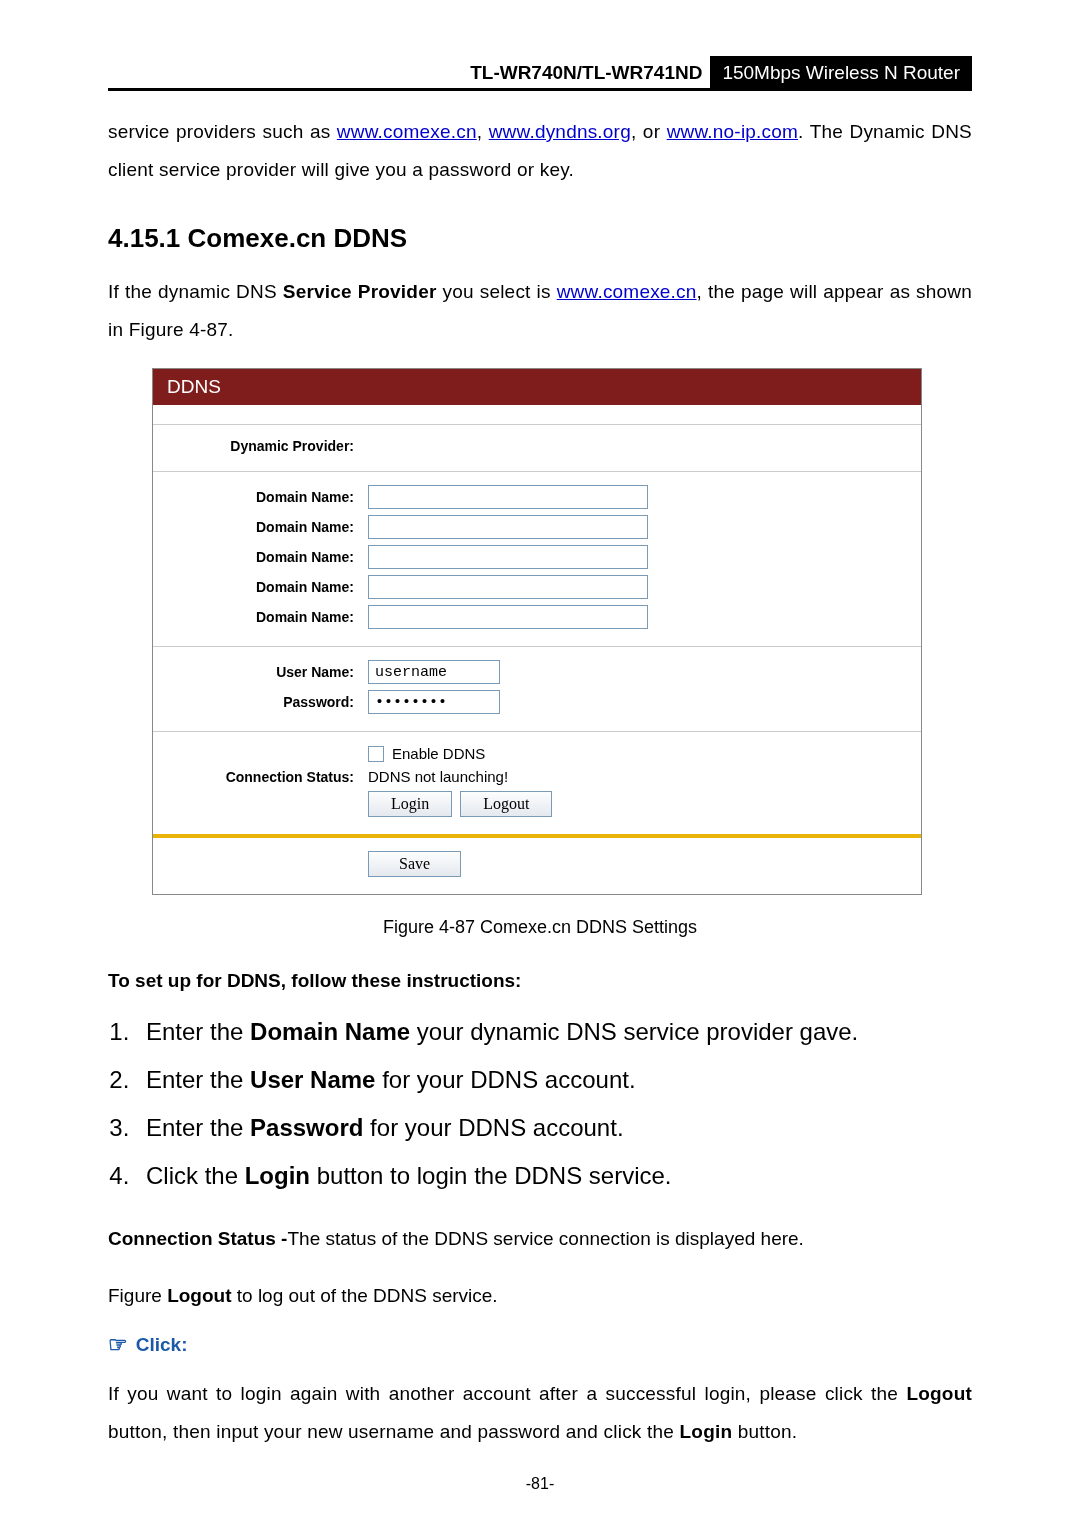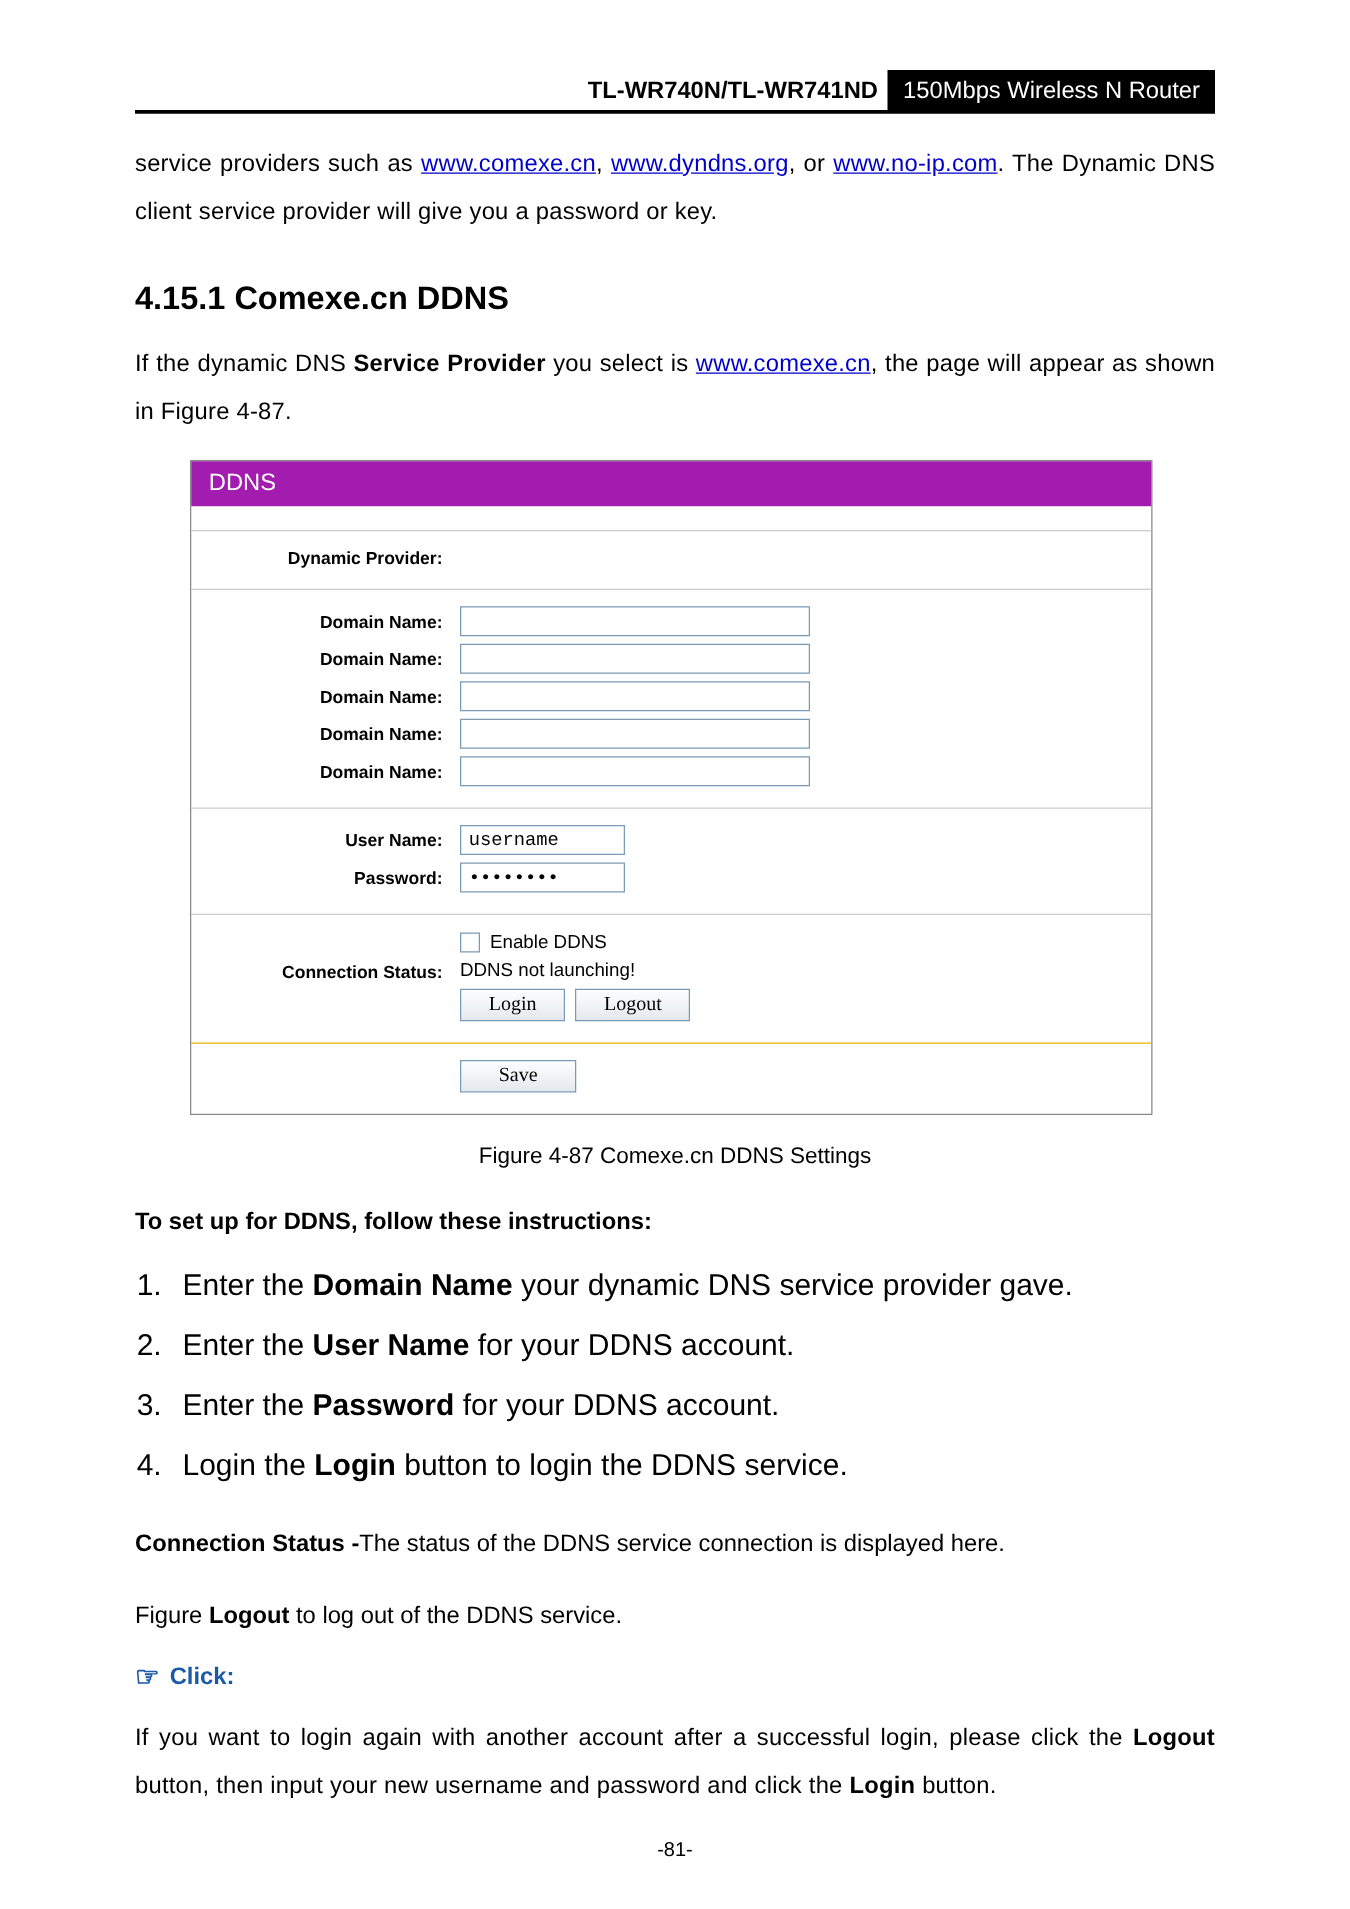--- a/index.html
+++ b/index.html
@@ -50,21 +50,21 @@
   }
   .figwrap {
     margin: 18px 0 0 44px;
     width: 770px;
   }
   .panel {
     border: 1px solid #888;
     background: #fff;
   }
   .panel-title {
-    background: #a21caf;
+    background: #7f1d1d;
     color: #fff;
     font-size: 19px;
     font-weight: normal;
     padding: 7px 14px;
     font-family: Arial, sans-serif;
   }
   .sepband {
     height: 20px;
     border-bottom: 1px solid #ccc;
   }
@@ -286,41 +286,41 @@
         </div>
         <div class="frow">
           <div class="flab"></div>
           <div class="fval">
             <span class="btn">Login</span>
             <span class="btn">Logout</span>
           </div>
         </div>
       </div>
 
-      <div class="block" style="border-top:1px solid #eab308;text-align:right;">
+      <div class="block" style="border-top:4px solid #eab308;text-align:right;">
         <div class="frow">
           <div class="flab"></div>
           <div class="fval">
             <span class="btn" style="padding:2px 30px">Save</span>
           </div>
         </div>
       </div>
 
     </div>
   </div>
 
   <div class="caption">Figure 4-87 Comexe.cn DDNS Settings</div>
 
   <div class="instr-h">To set up for DDNS, follow these instructions:</div>
 
   <ol class="steps">
     <li><span>Enter the </span><b>Domain Name</b><span> your dynamic DNS service provider gave.</span></li>
     <li><span>Enter the </span><b>User Name</b><span> for your DDNS account.</span></li>
     <li><span>Enter the </span><b>Password</b><span> for your DDNS account.</span></li>
-    <li><span>Login the </span><b>Login</b><span> button to login the DDNS service.</span></li>
+    <li><span>Click the </span><b>Login</b><span> button to login the DDNS service.</span></li>
   </ol>
 
   <p class="body-text">
     <b>Connection Status -</b><span>The status of the DDNS service connection is displayed here.</span>
   </p>
 
   <p class="body-text">
     <span>Figure </span><b>Logout</b><span> to log out of the DDNS service.</span>
   </p>
 

